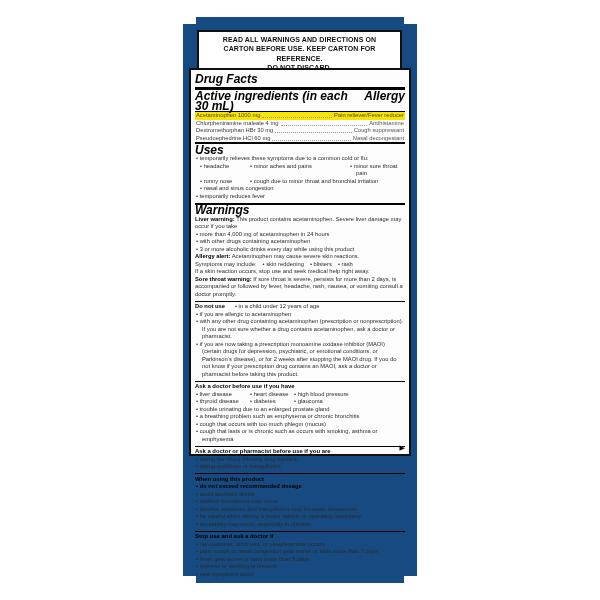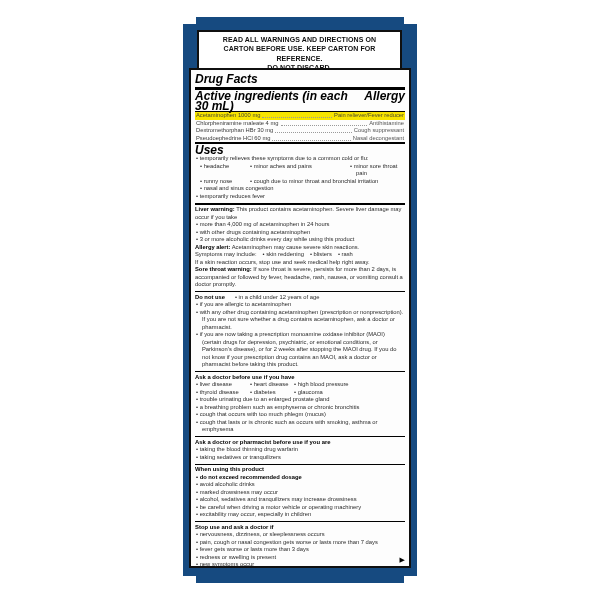--- a/index.html
+++ b/index.html
@@ -14,21 +14,21 @@
                                234px 559px,221px 559px,221px 566px,13px 566px,
                                13px 559px,0 559px); }
 
   
   .top-notice { position:absolute; left:197px; top:30px; width:205px;
                 background:#fff; border:2px solid #101010; padding:3px 2px;
                 text-align:center; font-weight:bold; font-size:7px;
                 line-height:9.3px; color:#111; letter-spacing:.1px; }
 
   
-  .panel { position:absolute; left:189px; top:68px; width:222px; height:500px;
+  .panel { position:absolute; left:189px; top:68px; width:222px; height:388px;
            background:#fdfdfd; border:2px solid #101010; padding:2px 4px 2px 4px;
            color:#222; }
   .df-title { font-style:italic; font-weight:bold; font-size:12px;
               line-height:14px; color:#000; }
   .bar-thick { height:3px; background:#000; margin:1px 0 1px; }
 
   .ai-head { display:flex; justify-content:space-between; align-items:baseline;
              font-style:italic; font-weight:bold; font-size:12px;
              line-height:10px; color:#000; border-bottom:1px solid #000; }
   .ai-row { display:flex; align-items:flex-end; font-size:5.8px;
@@ -119,20 +119,21 @@
         <span class="c uses-c1">runny nose</span>
         <span class="c">cough due to minor throat and bronchial irritation</span>
       </div>
       <div class="txt cols">
         <span class="c">nasal and sinus congestion</span>
       </div>
       <div class="txt bl">temporarily reduces fever</div>
     </div>
 
     <div class="sec major">
+      <div class="sec-title">Warnings</div>
       <div class="txt">
         <b class="lbl">Liver warning:</b>
         <span>This product contains acetaminophen. Severe liver damage may occur if you take</span>
       </div>
       <div>
 
       <div class="txt bl">more than 4,000 mg of acetaminophen in 24 hours</div>
           <div class="txt bl">with other drugs containing acetaminophen</div>
           <div class="txt bl">3 or more alcoholic drinks every day while using this product</div>
         </div>

